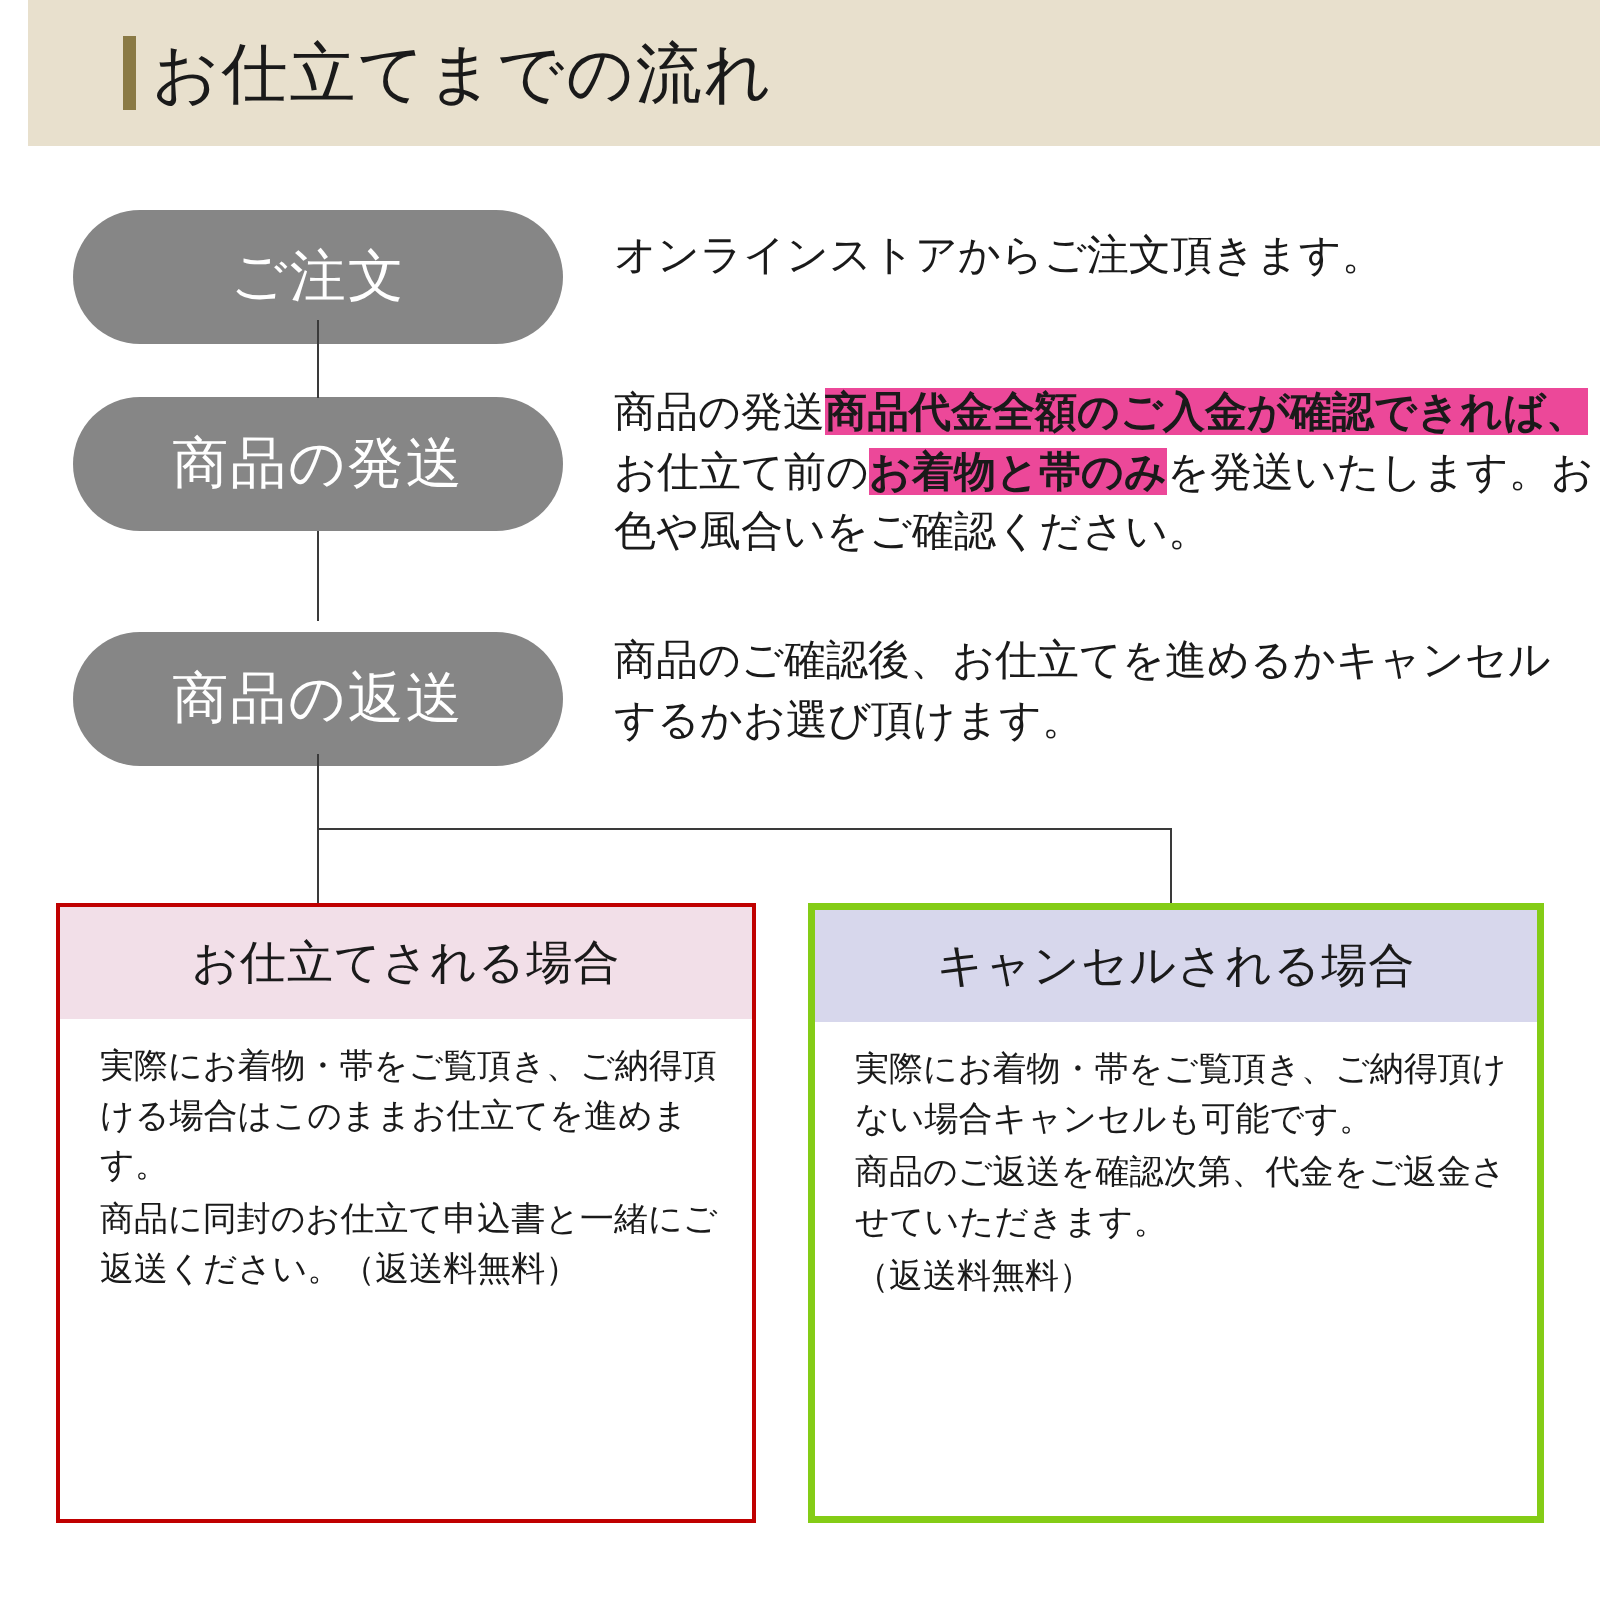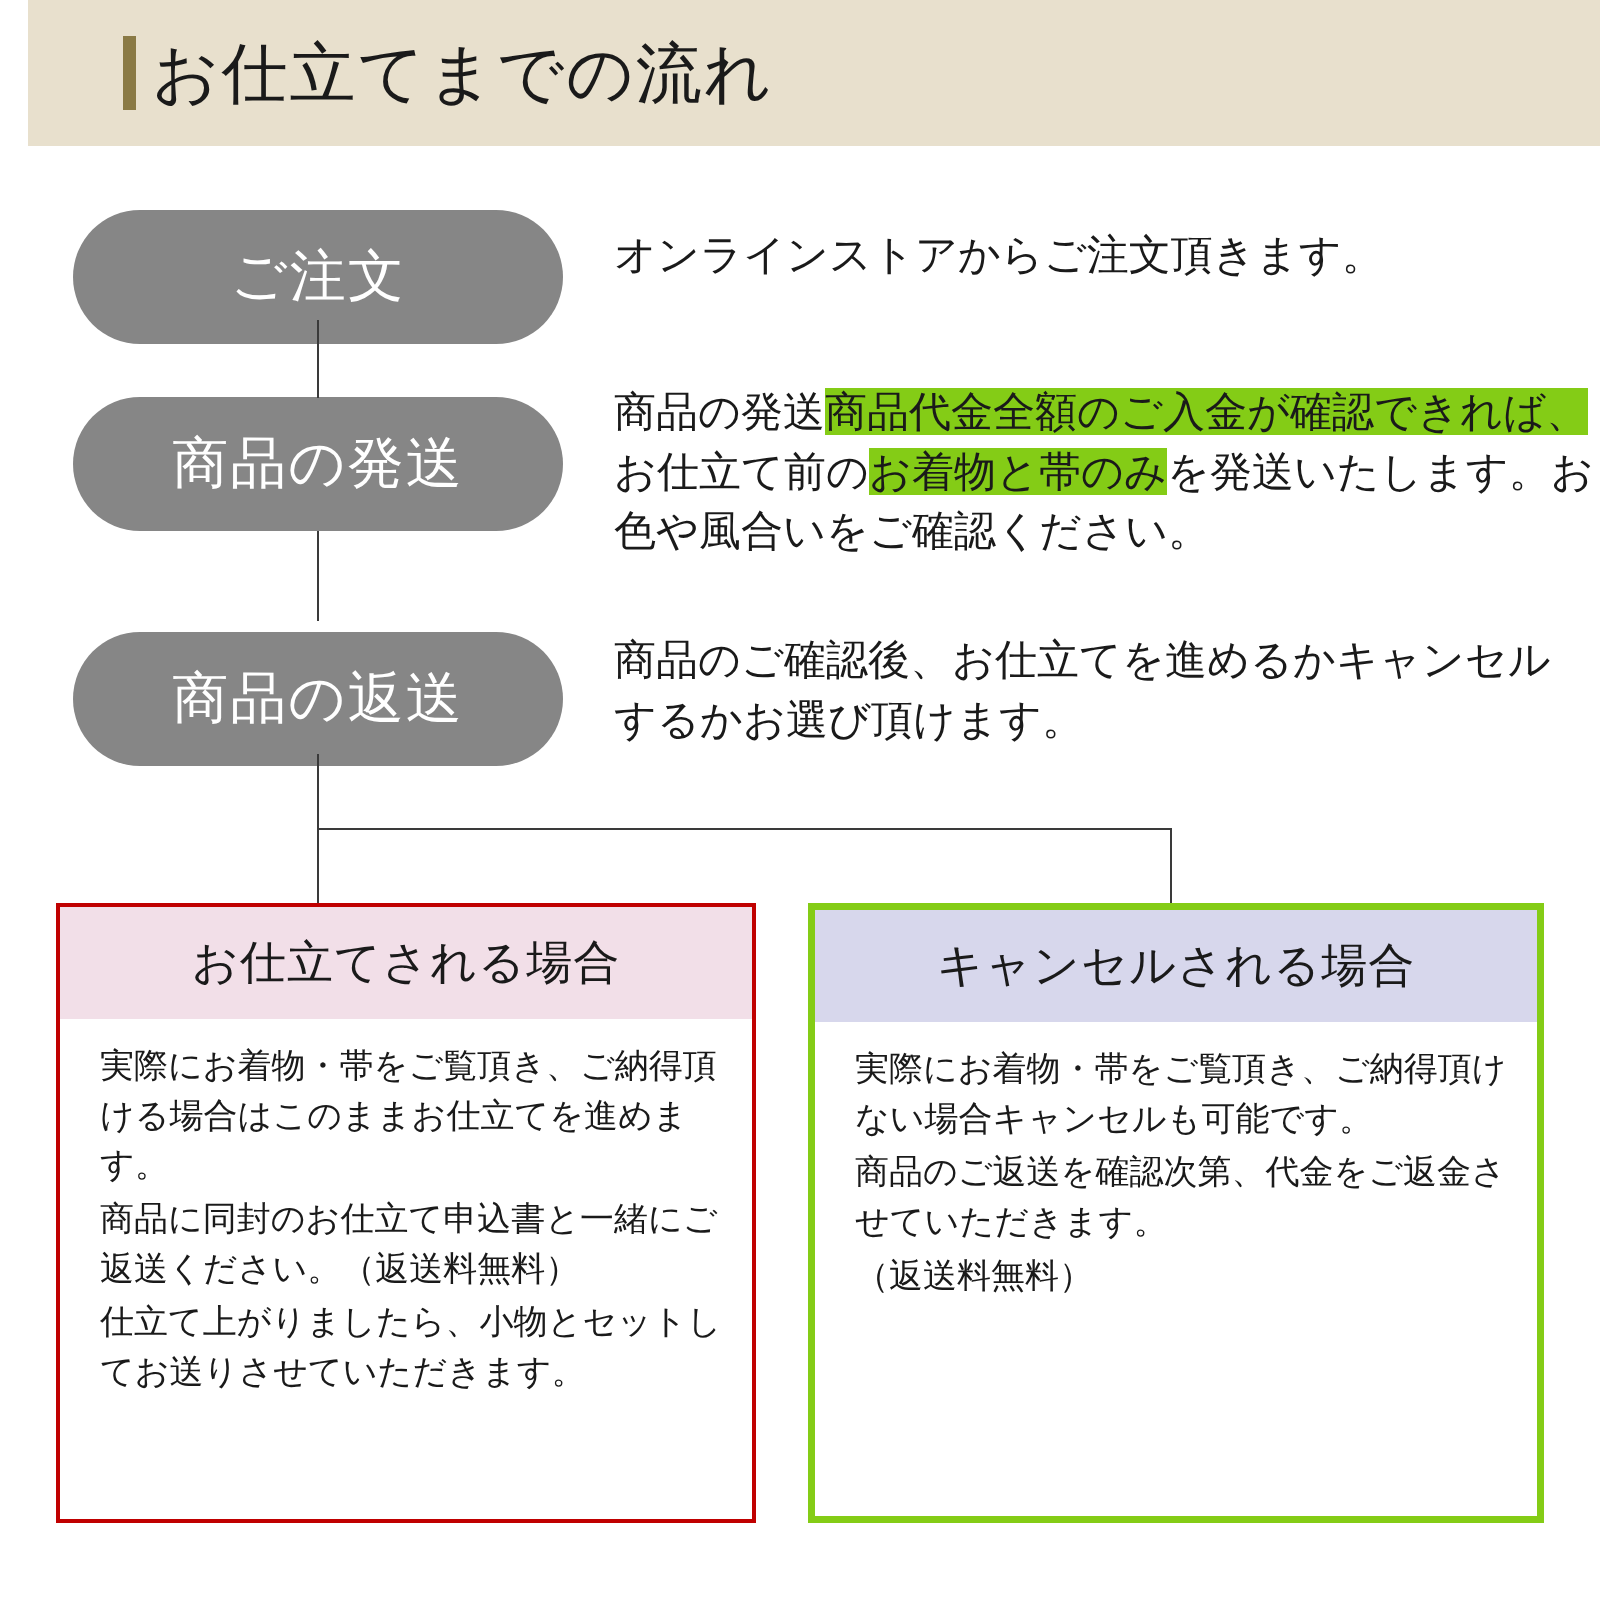--- a/index.html
+++ b/index.html
@@ -99,22 +99,22 @@
     font-size: 42px;
     line-height: 1.42;
     letter-spacing: 0px;
     color: #1a1a1a;
   }
   .desc-1 { left: 614px; top: 225px; width: 960px; }
   .desc-2 { left: 614px; top: 382px; width: 980px; }
   .desc-3 { left: 614px; top: 630px; width: 960px; }
 
   .hl {
-    background: #84cc16;
-    font-weight: normal;
+    background: #ec4899;
+    font-weight: bold;
   }
 
   
   .outcome {
     position: absolute;
     box-sizing: border-box;
     font-family: Liberation Serif, serif;
   }
   .outcome-left {
     left: 56px;
@@ -177,21 +177,20 @@
   <span>商品の発送</span><span class="hl">商品代金全額のご入金が確認できれば、</span><span>お仕立て前の</span><span class="hl">お着物と帯のみ</span><span>を発送いたします。お色や風合いをご確認ください。</span>
 </div>
 
 <div class="step-desc desc-3">商品のご確認後、お仕立てを進めるかキャンセルするかお選び頂けます。</div>
 
 <div class="outcome outcome-left">
   <div class="outcome-head head-left">お仕立てされる場合</div>
   <div class="outcome-body">
     <p>実際にお着物・帯をご覧頂き、ご納得頂ける場合はこのままお仕立てを進めます。</p>
     <p>商品に同封のお仕立て申込書と一緒にご返送ください。（返送料無料）</p>
-    <p>仕立て上がりましたら、小物とセットしてお送りさせていただきます。</p>
   </div>
 </div>
 
 <div class="outcome outcome-right">
   <div class="outcome-head head-right">キャンセルされる場合</div>
   <div class="outcome-body">
     <p>実際にお着物・帯をご覧頂き、ご納得頂けない場合キャンセルも可能です。</p>
     <p>商品のご返送を確認次第、代金をご返金させていただきます。</p>
     <p>（返送料無料）</p>
   </div>

